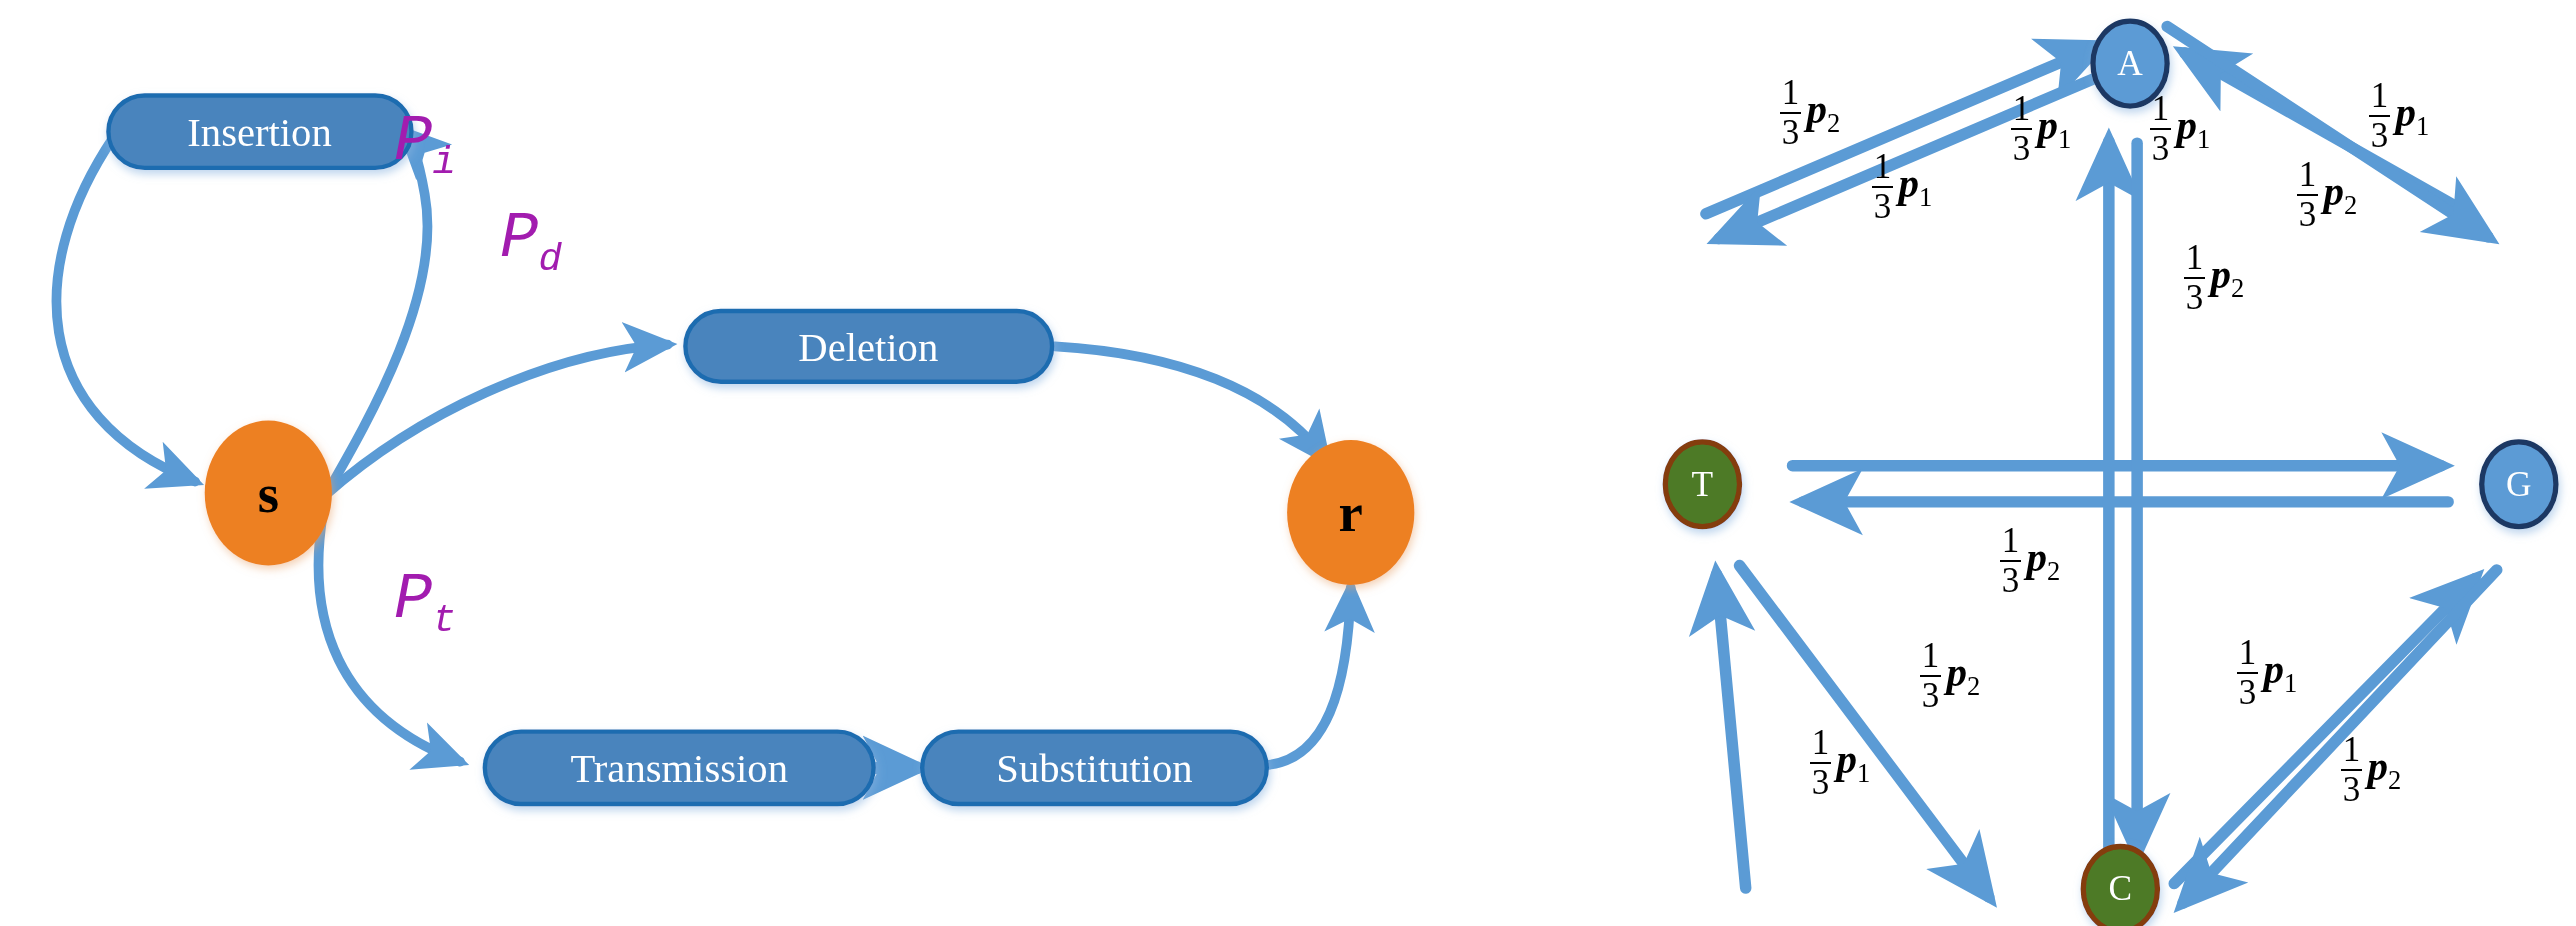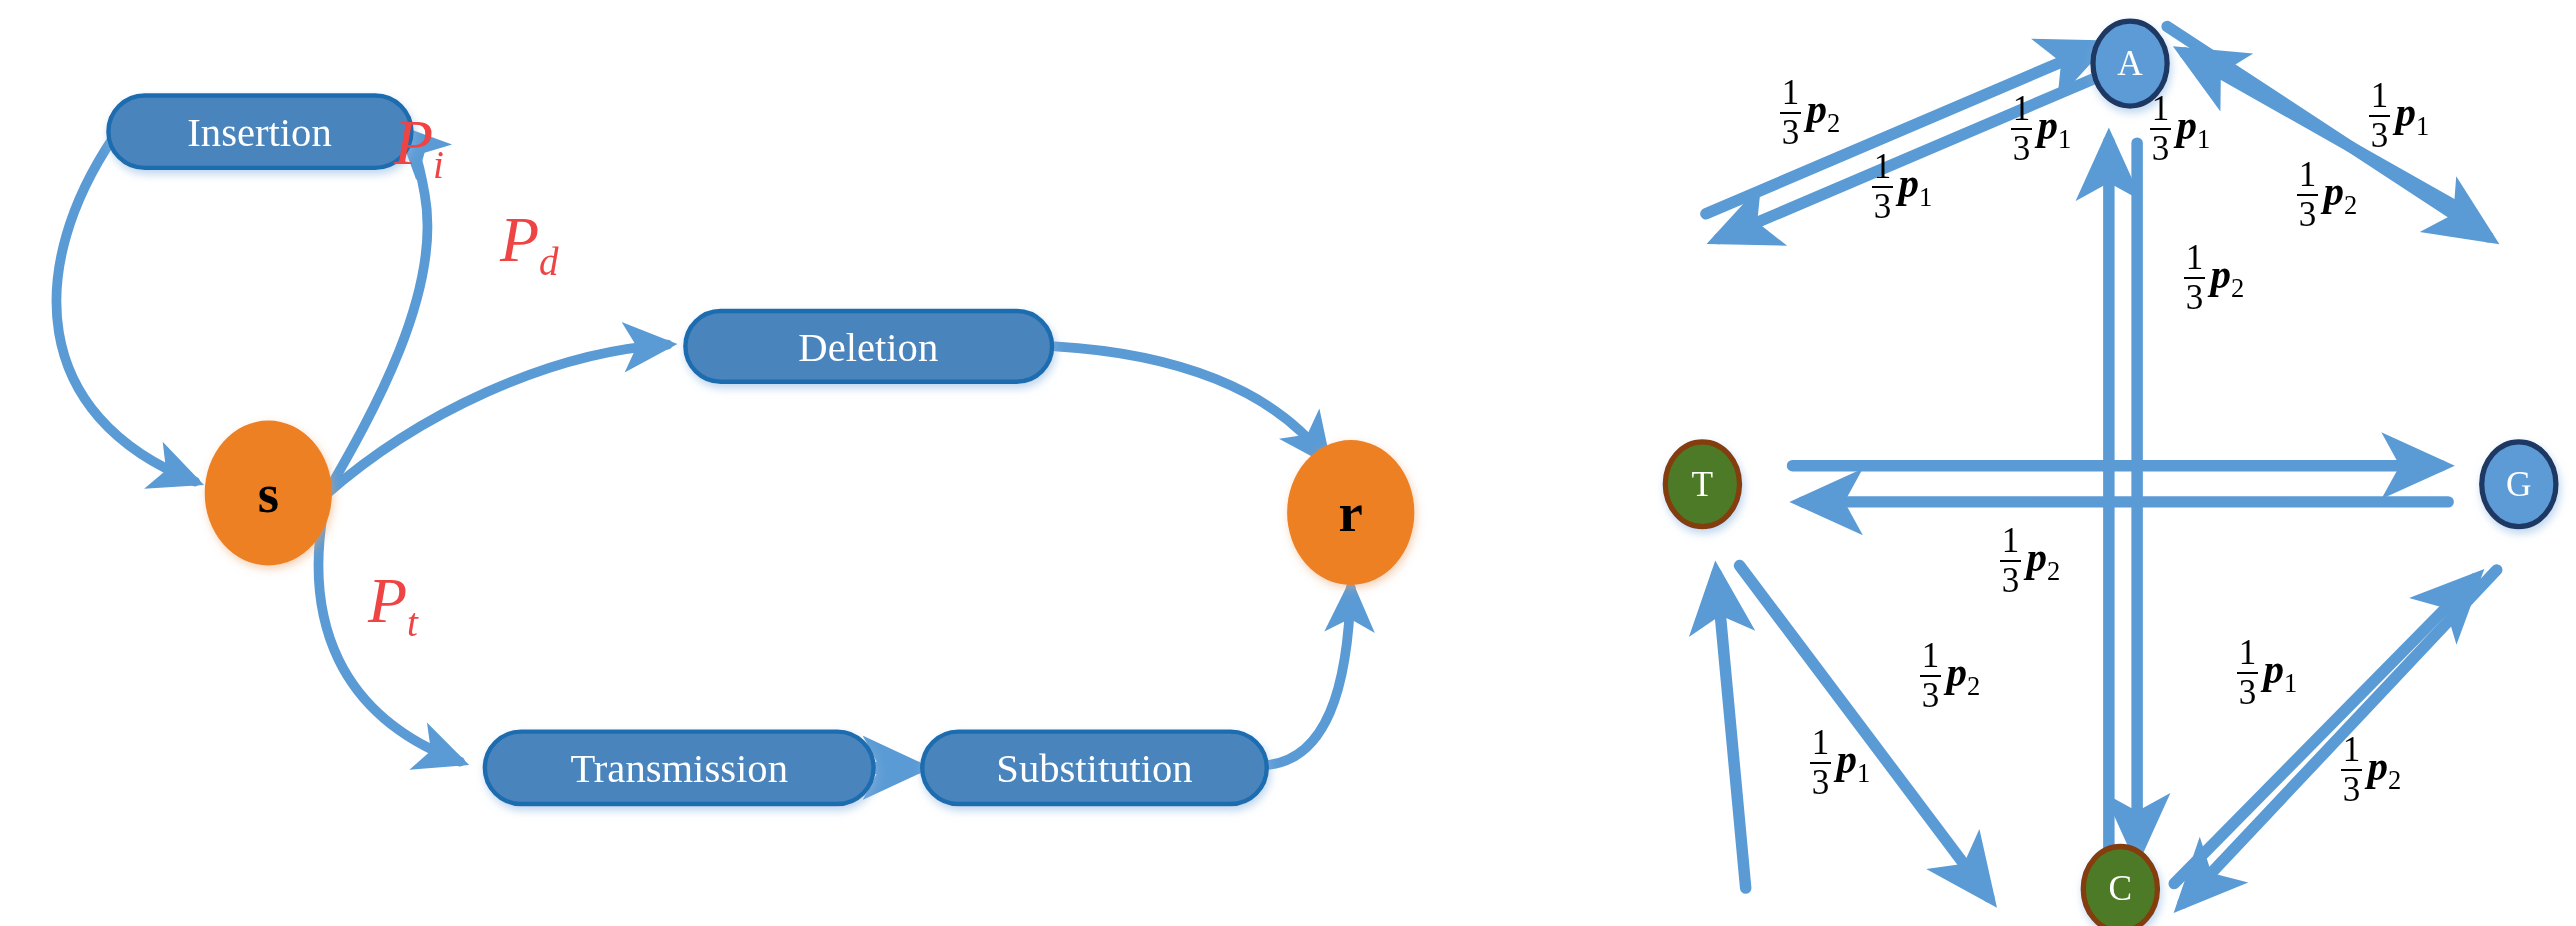--- a/index.html
+++ b/index.html
@@ -85,22 +85,22 @@
     position: relative;
   }
   .frac .pterm .psub {
     font-style: normal;
     font-weight: normal;
     font-size: 26.5px;
     vertical-align: sub;
   }
   .plabel {
     position: absolute;
-    font-family: Liberation Serif, serif;
-    color: #ef4444;
+    font-family: Liberation Mono, monospace;
+    color: #a21caf;
     font-style: italic;
     font-size: 64px;
     white-space: nowrap;
   }
   .plabel .psub {
     font-size: 39px;
     vertical-align: sub;
   }
 </style>
 </head>
@@ -214,21 +214,21 @@
   </svg>
 
   <div class="plabel" style="left:394px; top:106px;">
     <span>P</span><span class="psub">i</span>
   </div>
 
   <div class="plabel" style="left:500px; top:203px;">
     <span>P</span><span class="psub">d</span>
   </div>
 
-  <div class="plabel" style="left:368px; top:564px;">
+  <div class="plabel" style="left:394px; top:564px;">
     <span>P</span><span class="psub">t</span>
   </div>
 
   <div class="frac" style="left:1780px; top:75px;">
     <span class="stack">
       <span class="num">1</span>
       <span class="bar"></span>
       <span class="den">3</span>
     </span>
     <span class="pterm"><span>p</span><span class="psub">2</span></span>

